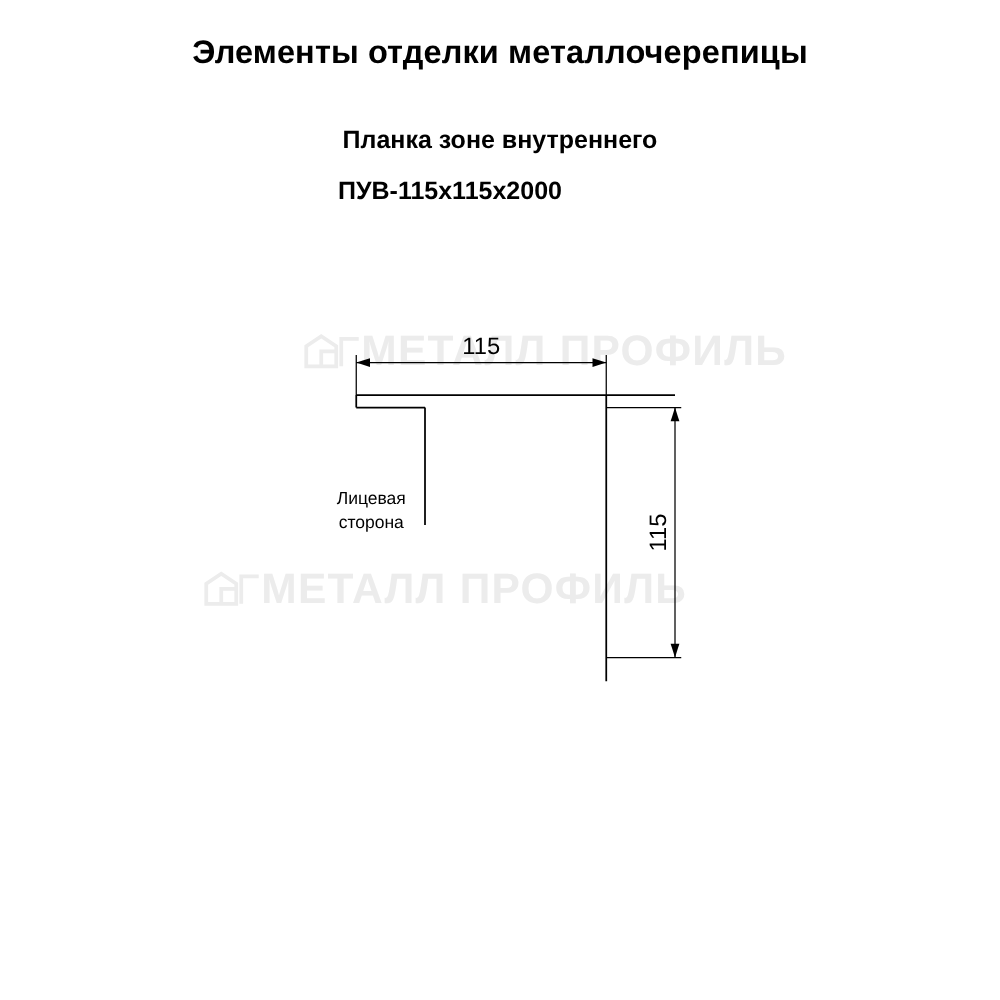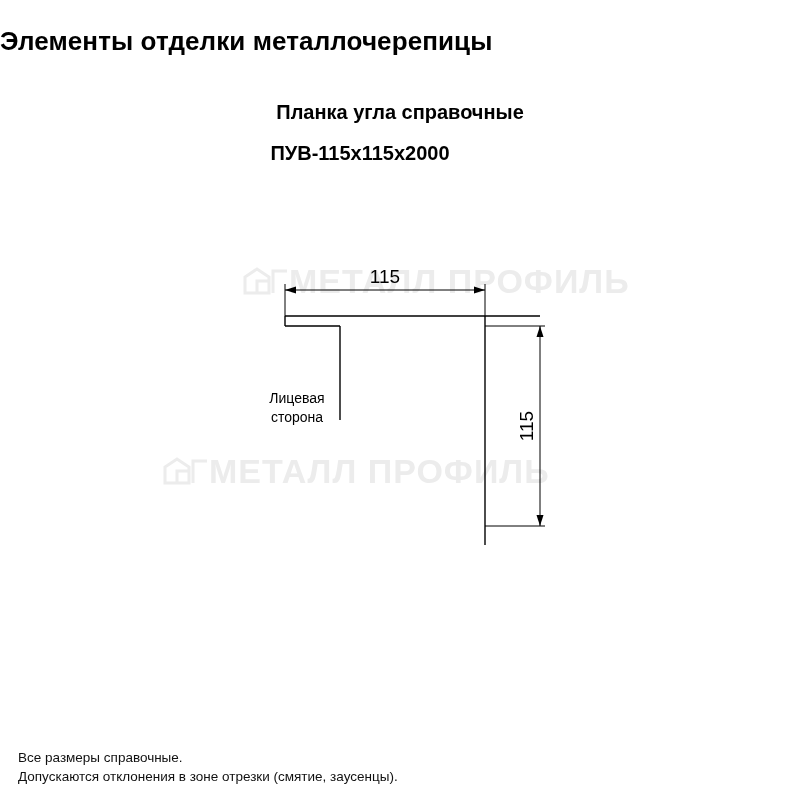--- a/index.html
+++ b/index.html
@@ -20,20 +20,21 @@
     position: absolute;
     inset: 0;
   }
 
   
   .title-main {
     position: absolute;
     top: 26px;
     left: 0;
     width: 800px;
+    text-align: center;
     font-size: 26px;
     font-weight: bold;
     letter-spacing: 0.1px;
     color: #000000;
   }
   .title-sub1 {
     position: absolute;
     top: 101px;
     left: 0;
     width: 800px;
@@ -135,21 +136,21 @@
   <div class="watermark wm2">
     <svg class="wm-logo" viewBox="0 0 46 34">
       <path d="M2 28 L2 12 L14 4 L26 12 L26 28 Z" fill="none" stroke="#ececec" stroke-width="3"></path>
       <path d="M14 28 L14 16 L26 16" fill="none" stroke="#ececec" stroke-width="3"></path>
       <path d="M30 28 L30 6 L44 6" fill="none" stroke="#ececec" stroke-width="3"></path>
     </svg>
     <span>МЕТАЛЛ ПРОФИЛЬ</span>
   </div>
 
   <div class="title-main">Элементы отделки металлочерепицы</div>
-  <div class="title-sub1">Планка угла справочные</div>
+  <div class="title-sub1">Планка зоне внутреннего</div>
   <div class="title-sub2">ПУВ-115х115х2000</div>
 
   <div class="drawing">
     <svg width="800" height="420" viewBox="0 0 800 420">
 
       <g>
 
         <line x1="285" y1="116" x2="540" y2="116" stroke="#000000" stroke-width="1.4"></line>
 
         <line x1="485" y1="116" x2="485" y2="345" stroke="#000000" stroke-width="1.4"></line>
@@ -189,18 +190,14 @@
 
       <g>
         <line x1="340" y1="220" x2="340" y2="220" stroke="#000000" stroke-width="1"></line>
         <text class="face-text" x="297" y="203" text-anchor="middle">Лицевая</text>
         <text class="face-text" x="297" y="222" text-anchor="middle">сторона</text>
       </g>
 
     </svg>
   </div>
 
-  <div class="footer">
-    <div>Все размеры справочные.</div>
-    <div>Допускаются отклонения в зоне отрезки (смятие, заусенцы).</div>
-  </div>
 
 </div>
 
 </body></html>

